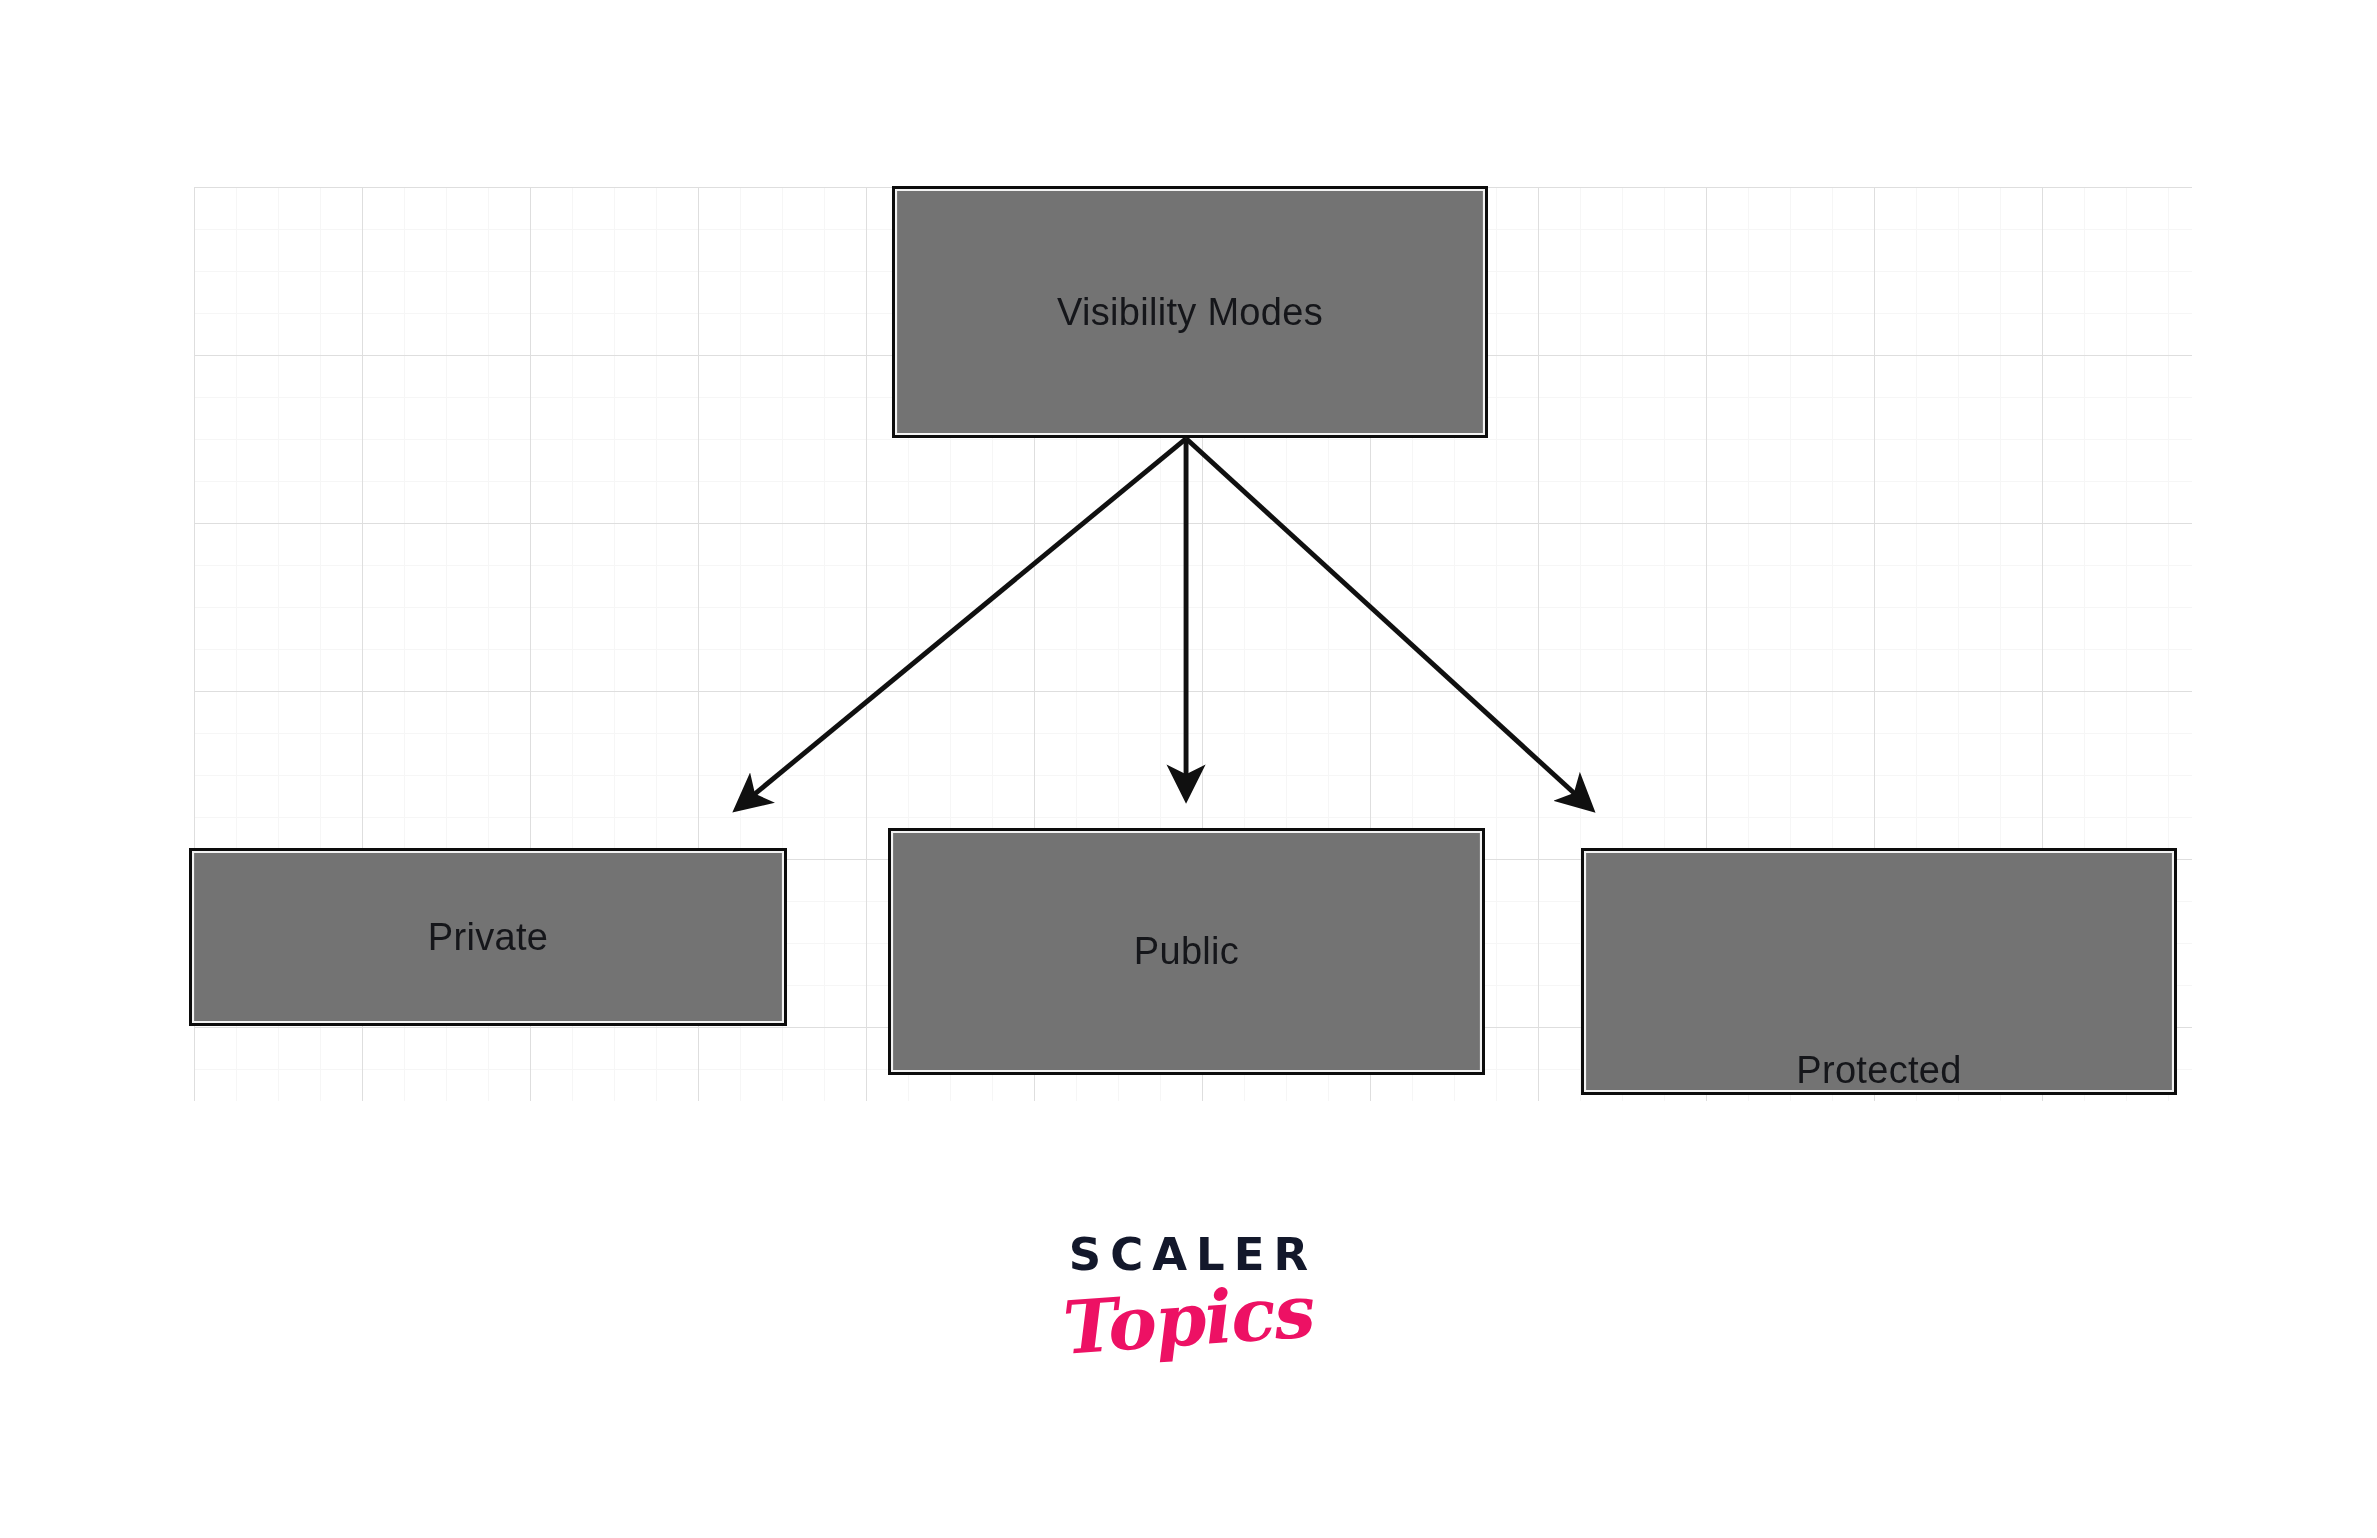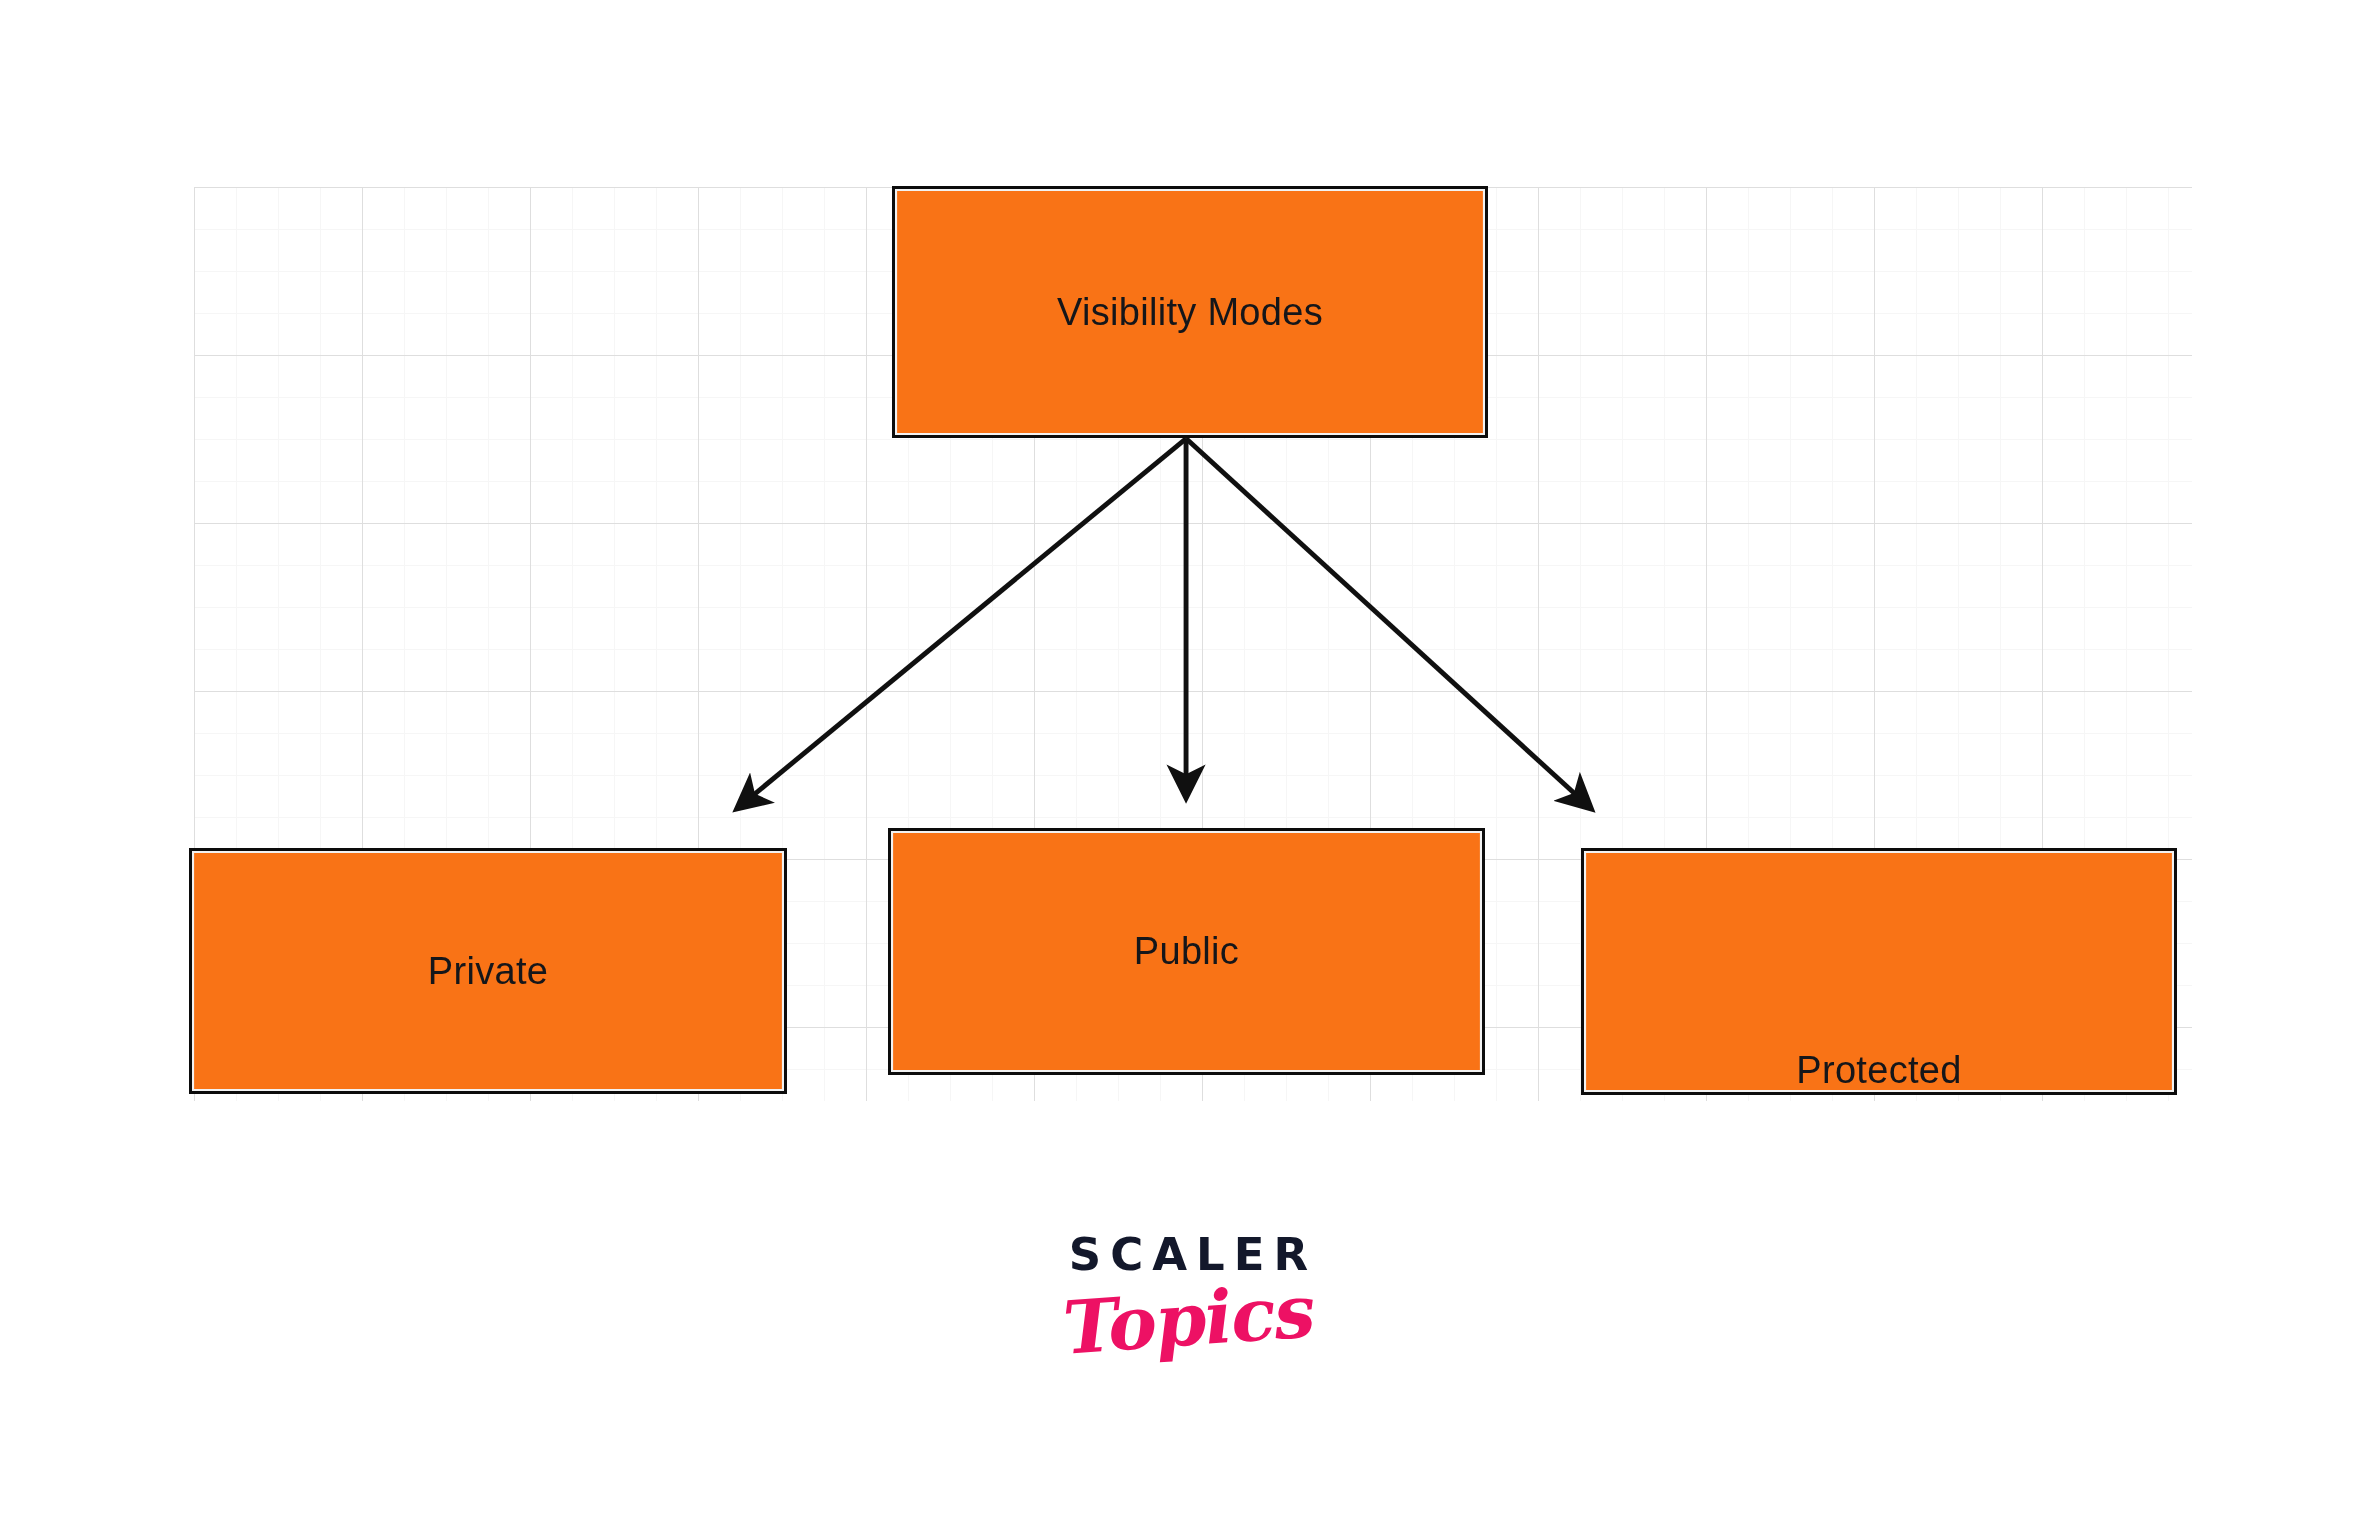--- a/index.html
+++ b/index.html
@@ -40,38 +40,38 @@
       42px 42px,
       42px 42px;
     background-position: 0 0, 0 0, 0 0, 0 0;
     pointer-events: none;
   }
 
   
   .node {
     position: absolute;
     box-sizing: border-box;
-    background: #f97316;
+    background: #737373;
     border: 3.5px solid #0c0c0c;
     display: flex;
     align-items: center;
     justify-content: center;
     box-shadow: inset 0 0 0 2.1px #f2f2f2;
   }
   .node-label {
     font-family: "Liberation Sans", sans-serif;
     font-size: 38px;
     font-weight: 400;
     color: #15161a;
     letter-spacing: 0.3px;
     white-space: nowrap;
   }
 
   #node-root    { left: 892px; top: 186px;  width: 596px; height: 252px; }
-  #node-private { left: 189px;  top: 848px; width: 598px; height: 246px; }
+  #node-private { left: 189px;  top: 848px; width: 598px; height: 178px; }
   #node-public  { left: 888px; top: 828px; width: 597px; height: 247px; }
   #node-protected { left: 1581px; top: 848px; width: 596px; height: 247px; align-items: flex-end; }
 
   
   #arrows {
     position: absolute;
     left: 0; top: 0;
     width: 2377px;
     height: 1539px;
     pointer-events: none;

